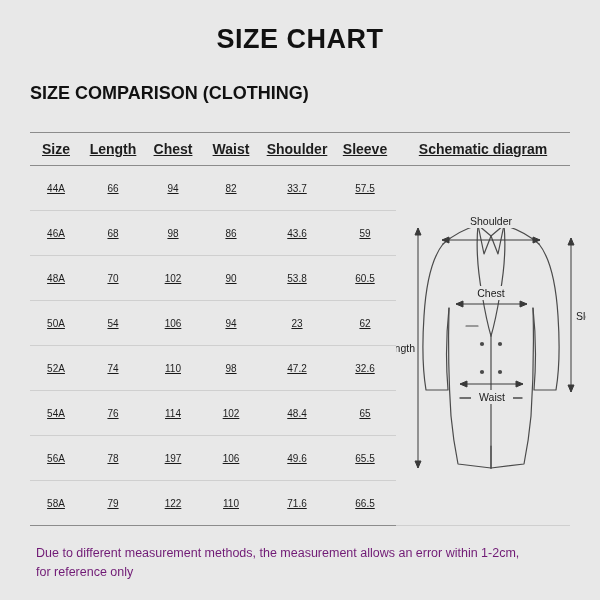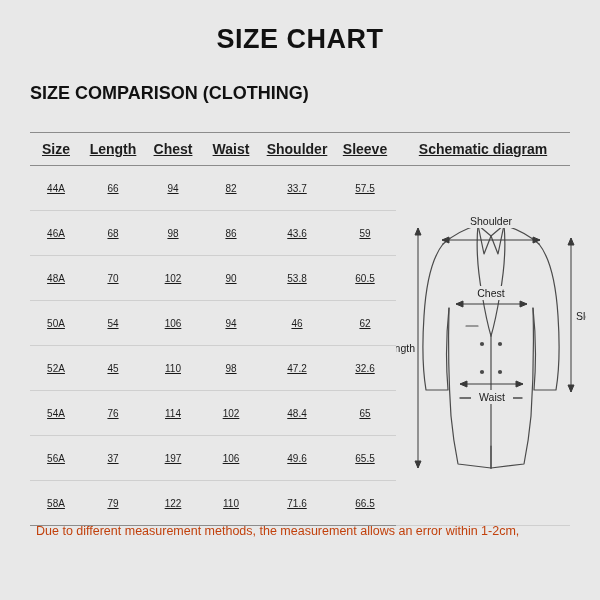--- a/index.html
+++ b/index.html
@@ -79,24 +79,24 @@
     font-weight: bold;
   }
   .diagram-cell {
     position: relative;
     vertical-align: top;
   }
   .note {
     position: absolute;
     left: 36px;
     right: 30px;
-    top: 522px;
+    top: 544px;
     font-size: 12.5px;
     line-height: 1.55;
-    color: #c2410c;
+    color: #701a75;
   }
   .svg-holder {
     position: absolute;
     left: 396px;
     top: 176px;
     width: 190px;
     height: 340px;
     pointer-events: none;
   }
 </style>
@@ -155,42 +155,42 @@
           <td>102</td>
           <td>90</td>
           <td>53.8</td>
           <td>60.5</td>
         </tr>
         <tr>
           <td>50A</td>
           <td>54</td>
           <td>106</td>
           <td>94</td>
-          <td>46</td>
+          <td>23</td>
           <td>62</td>
         </tr>
         <tr>
           <td>52A</td>
-          <td>45</td>
+          <td>74</td>
           <td>110</td>
           <td>98</td>
           <td>47.2</td>
           <td>32.6</td>
         </tr>
         <tr>
           <td>54A</td>
           <td>76</td>
           <td>114</td>
           <td>102</td>
           <td>48.4</td>
           <td>65</td>
         </tr>
         <tr>
           <td>56A</td>
-          <td>37</td>
+          <td>78</td>
           <td>197</td>
           <td>106</td>
           <td>49.6</td>
           <td>65.5</td>
         </tr>
         <tr>
           <td>58A</td>
           <td>79</td>
           <td>122</td>
           <td>110</td>
@@ -270,15 +270,16 @@
         <rect x="75" y="214" width="42" height="14" fill="#e8e8e8" stroke="none"></rect>
         <text x="96" y="225">Waist</text>
         <text x="19" y="176" text-anchor="end">Length</text>
         <text x="180" y="144" text-anchor="start">Sleeve</text>
       </g>
     </svg>
   </div>
 
   <div class="note">
     <div>Due to different measurement methods, the measurement allows an error within 1-2cm,</div>
+    <div>for reference only</div>
   </div>
 
 </div>
 
 </body></html>

